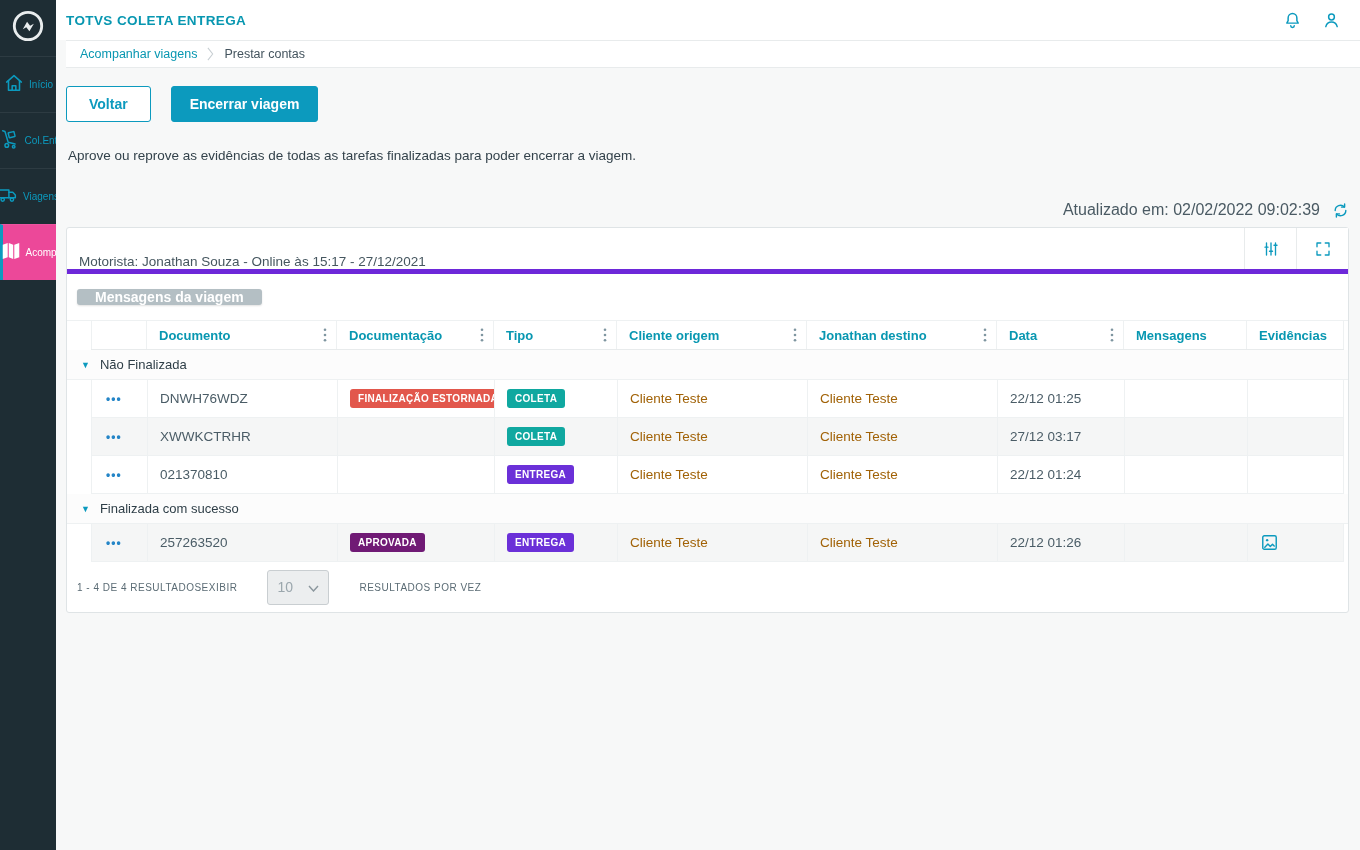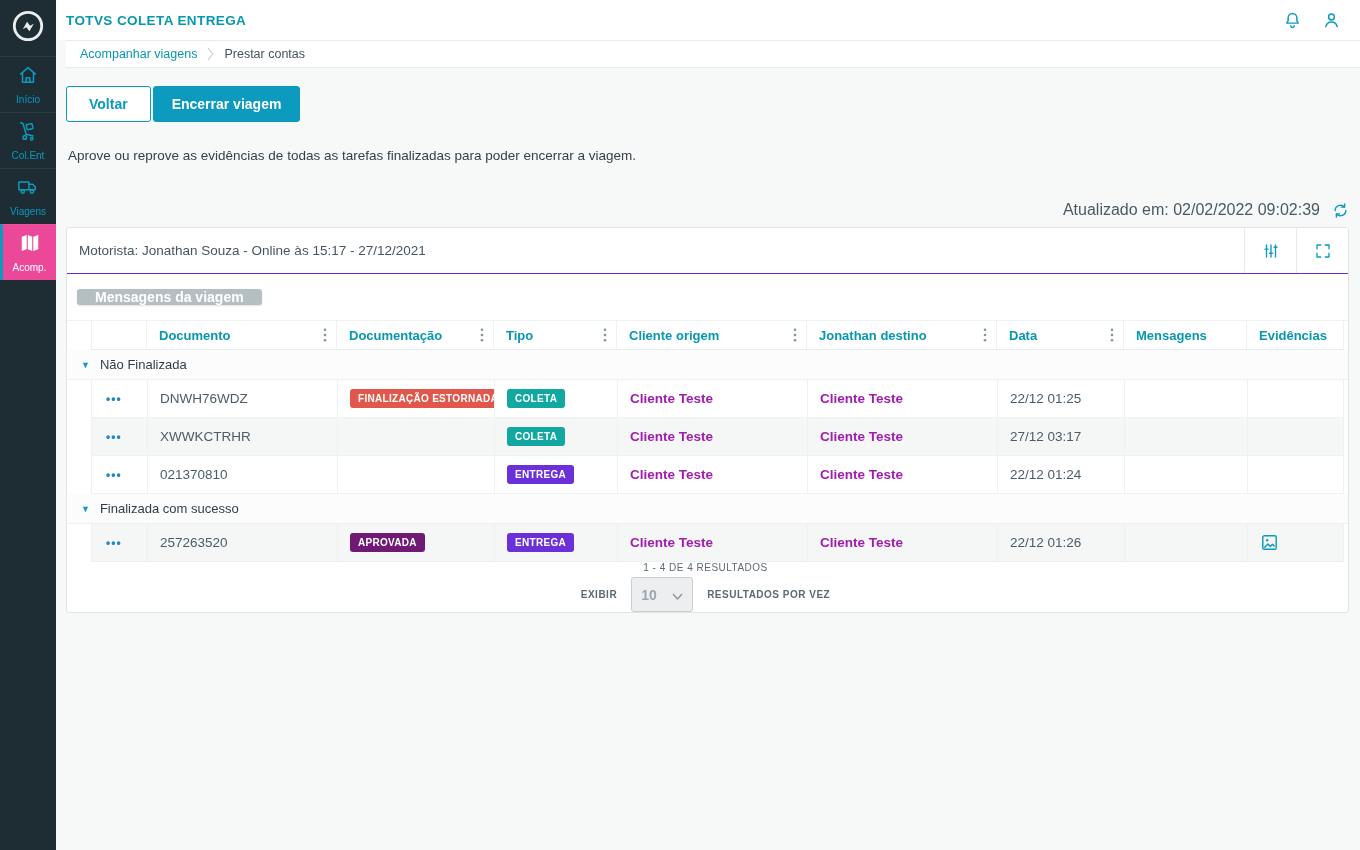--- a/index.html
+++ b/index.html
@@ -2,21 +2,21 @@
 <html><head>
 <meta charset="utf-8">
 <style>
   * { margin:0; padding:0; box-sizing:border-box; }
   html,body { width:1360px; height:850px; overflow:hidden; }
   body { font-family:"Liberation Sans", sans-serif; display:flex; background:#f7f8f8; color:#44545e; }
 
   
   .sidebar { width:56px; height:850px; background:#1e2d34; flex:0 0 56px; display:flex; flex-direction:column; }
   .logo-box { height:56px; display:flex; align-items:center; justify-content:center; cursor:pointer; }
-  .side-item { height:56px; display:flex; flex-direction:column; align-items:center; justify-content:center; gap:4px;
+  .side-item { height:56px; display:flex; flex-direction:row; align-items:center; justify-content:center; gap:4px;
                border-top:1px solid rgba(255,255,255,.07); cursor:pointer; color:#0c9abe; }
   .side-item .side-label { font-size:10px; }
   .side-item svg { width:22px; height:22px; }
   .side-item.active { background:#ec4899; color:#fff; border-left:3px solid #0c9abe; padding-left:0; }
   .side-item.active .side-label { color:#fff; }
 
   
   .main { flex:1; display:flex; flex-direction:column; min-width:0; }
   .topbar { height:40px; background:#fff; display:flex; align-items:center; justify-content:space-between; padding:0 18px 0 10px; }
   .app-title { color:#0897b1; font-weight:700; font-size:13.5px; letter-spacing:.4px; }
@@ -26,32 +26,32 @@
   .breadcrumb-bar { height:28px; background:#fff; border-top:1px solid #e8ebec; border-bottom:1px solid #e8ebec;
                     margin-left:10px; display:flex; align-items:center; padding-left:14px; gap:10px; }
   .crumb-link { color:#0897b1; font-size:12.5px; text-decoration:none; cursor:pointer; }
   .crumb-current { color:#44545e; font-size:12.5px; }
   .crumb-sep svg { width:7px; height:14px; display:block; }
 
   
   .content { flex:1; background:#f7f8f8; padding:10px 11px 0 10px; overflow:hidden; }
   .page-head { display:flex; align-items:flex-start; justify-content:space-between; margin-top:4px; }
   .page-title { font-size:29px; font-weight:300; color:#7d8f9a; padding-left:2px; letter-spacing:.2px; }
-  .head-actions { display:flex; gap:2px; padding-top:4px; }
+  .head-actions { display:flex; gap:20px; padding-top:4px; }
   .btn { font-family:inherit; font-size:14px; font-weight:700; border-radius:3px; padding:9px 22px; cursor:pointer; }
   .btn-outline { background:#fff; border:1px solid #0c9abe; color:#0c9abe; }
   .btn-primary { background:#0c9abe; border:1px solid #0c9abe; color:#fff; padding:9px 18px; }
   .subtitle { font-size:13.5px; color:#33424b; margin-top:26px; padding-left:2px; }
   .updated-row { display:flex; align-items:center; justify-content:flex-end; gap:12px; margin-top:38px; margin-bottom:8px; }
   .updated-text { font-size:16px; color:#4a5a63; }
   .refresh-btn { width:17px; height:17px; color:#0c9abe; cursor:pointer; }
 
   
   .card { background:#fff; border:1px solid #dfe4e6; border-radius:3px; }
-  .card-head { height:46px; display:flex; align-items:center; justify-content:space-between; border-bottom:1px solid #6d28d9; }
+  .card-head { height:46px; display:flex; align-items:flex-end; justify-content:space-between; border-bottom:5px solid #6d28d9; }
   .driver-info { font-size:13.5px; color:#45565f; padding-left:12px; }
   .card-head-icons { display:flex; height:100%; }
   .head-icon-btn { width:52px; height:100%; display:flex; align-items:center; justify-content:center;
                    border-left:1px solid #e8ebec; color:#0c9abe; cursor:pointer; background:#fff; border-top:0; border-right:0; border-bottom:0; }
   .head-icon-btn svg { width:18px; height:18px; }
 
   .card-toolbar { padding:14px 0 14px 10px; border-bottom:1px solid #eef1f2; }
   .btn-disabled { background:#b4bfc4; color:#fff; border:none; font-weight:700; font-size:14px;
                   border-radius:3px; padding:0 18px; cursor:not-allowed; box-shadow:0 1px 2px rgba(0,0,0,.12); }
 
@@ -69,27 +69,27 @@
   .group-row .tri { color:#0c9abe; font-size:9px; }
   .group-label { font-size:13px; color:#2e3e47; }
 
   .tr { margin:0 4px 0 24px; height:38px; border-bottom:1px solid #eef1f2; border-left:1px solid #eef1f2; }
   .tr.stripe { background:#f5f6f6; }
   .td { height:100%; display:flex; align-items:center; padding-left:12px; border-right:1px solid #eef1f2;
         font-size:13.5px; color:#4a5c66; overflow:hidden; }
   .dots { background:none; border:none; cursor:pointer; color:#2485c7; font-size:12px; font-weight:700;
           letter-spacing:1px; line-height:1; padding:4px 2px; }
   .badge { color:#fff; font-size:10px; font-weight:700; border-radius:3px; padding:4px 8px; letter-spacing:.3px; white-space:nowrap; }
-  .cliente { color:#a21caf; text-decoration:none; cursor:pointer;font-weight:bold; }
+  .cliente { color:#a16207; text-decoration:none; cursor:pointer; }
   .evid-icon { width:19px; height:19px; color:#0c9abe; cursor:pointer; }
 
   
-  .card-footer { height:50px; display:flex; align-items:center; justify-content:space-between; padding:0 14px 0 10px;flex-direction:column; }
+  .card-footer { height:50px; display:flex; align-items:center; justify-content:flex-start; padding:0 14px 0 10px; }
   .results-text, .ps-label { font-size:10px; color:#5a6b74; letter-spacing:.5px; }
-  .page-size { display:flex; align-items:center; gap:14px;font-weight:bold; }
+  .page-size { display:flex; align-items:center; gap:30px; }
   .select-box { width:62px; height:35px; background:#eceeef; border:1px solid #c9ced1; border-radius:3px;
                 display:flex; align-items:center; justify-content:space-between; padding:0 9px; cursor:pointer; }
   .select-box .sel-val { color:#9ba7ad; font-size:14px; }
   .select-box svg { width:11px; height:7px; stroke:#8b979d; }
 </style>
 </head>
 <body>
 
 <aside class="sidebar">
   <div class="logo-box">

